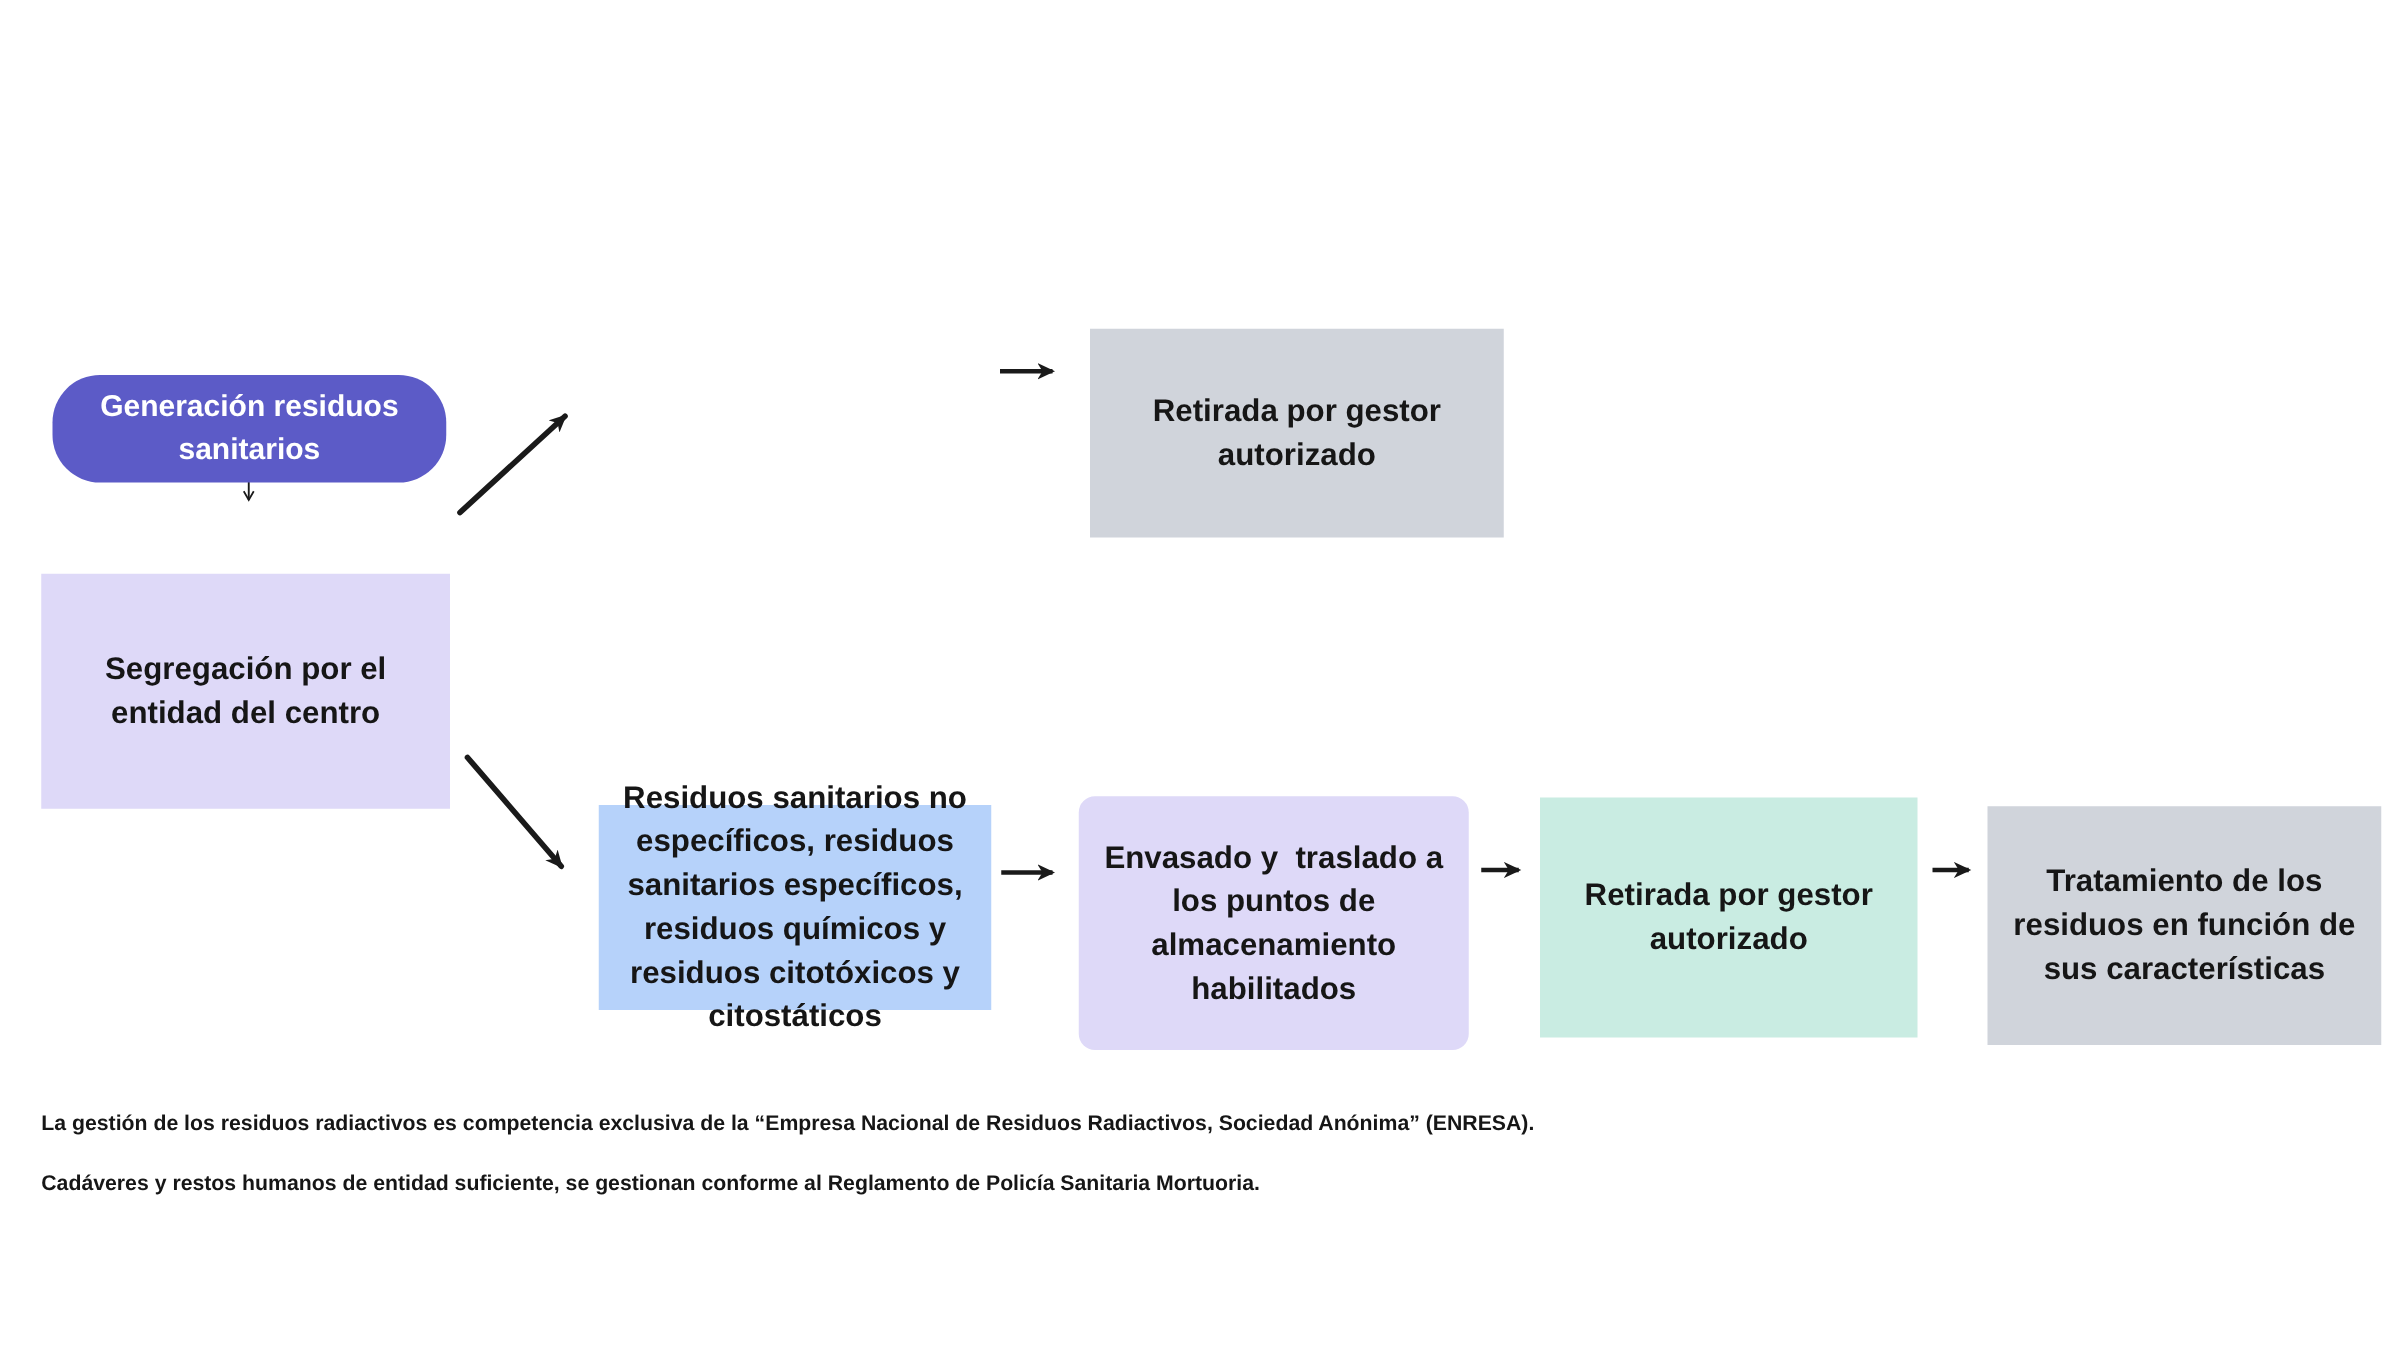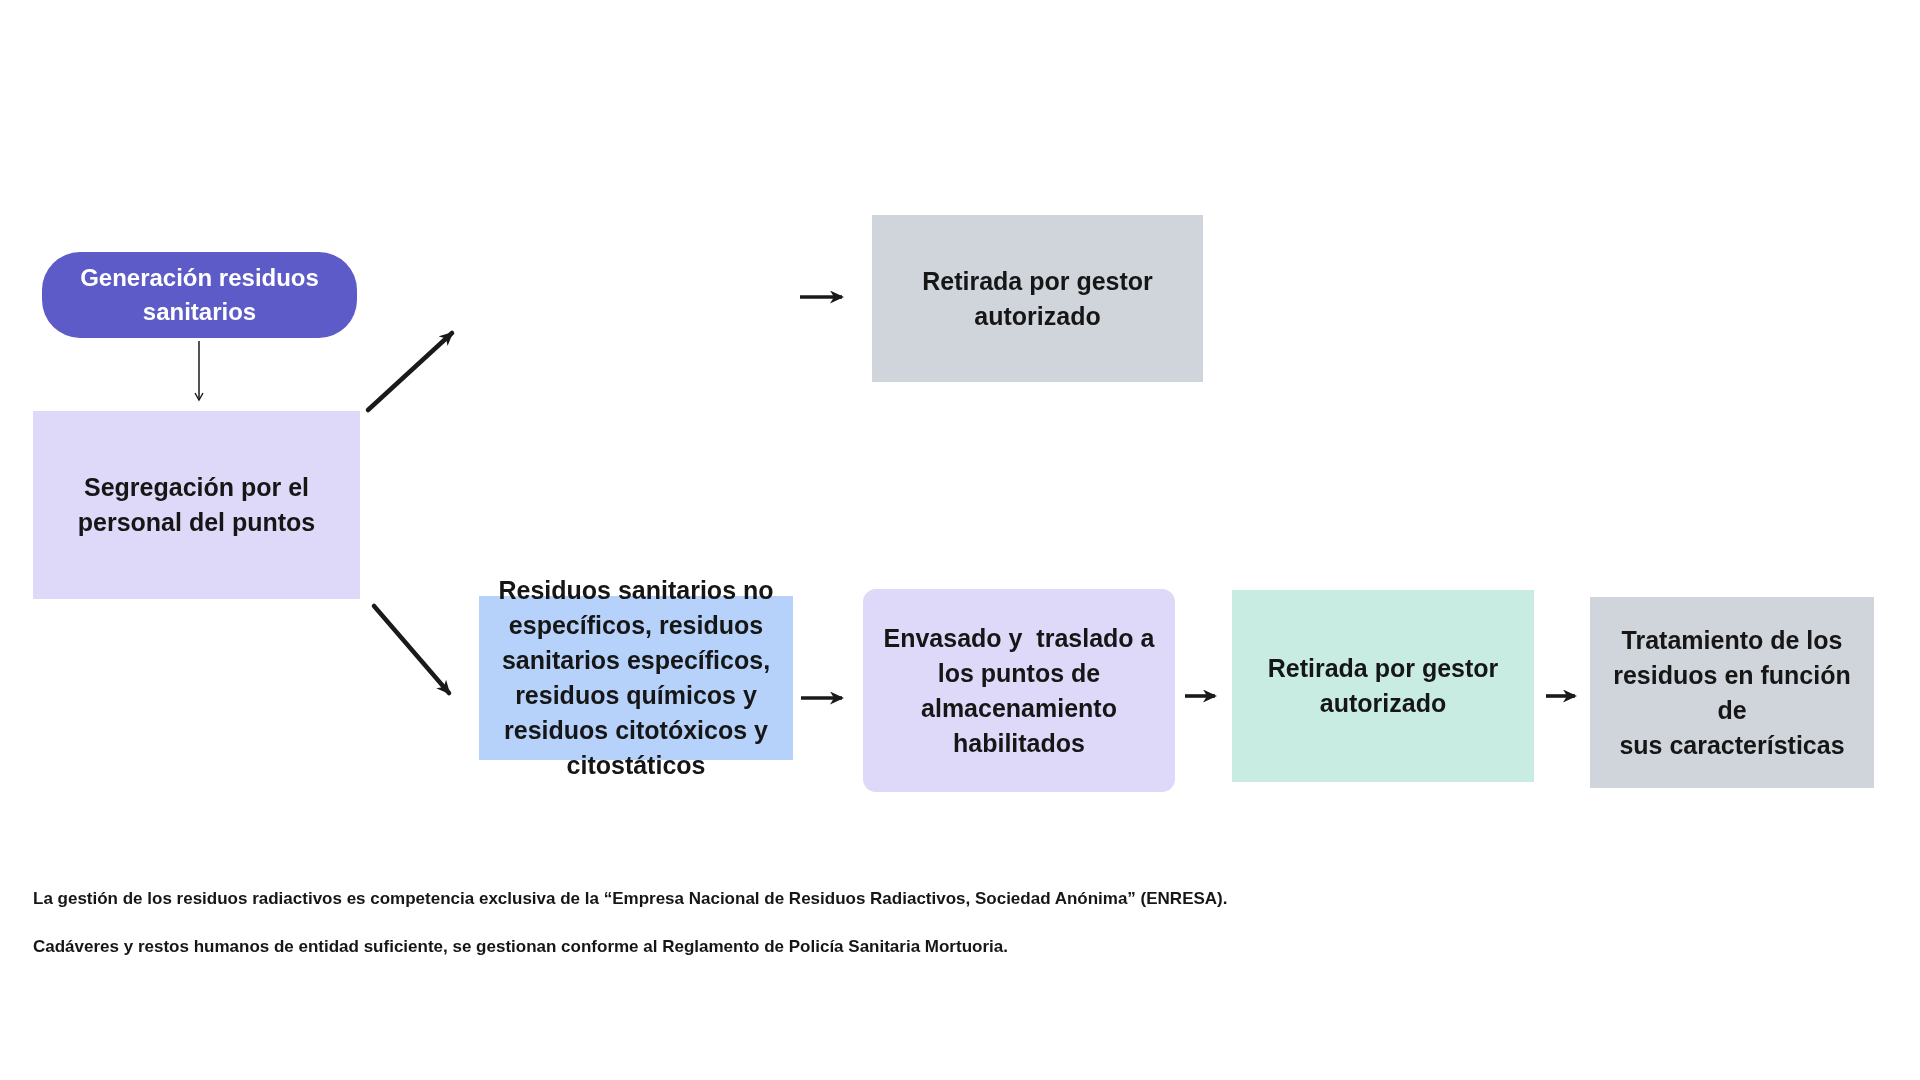--- a/index.html
+++ b/index.html
@@ -21,20 +21,21 @@
     align-items: center;
     justify-content: center;
     text-align: center;
     font-weight: bold;
     color: #161616;
     font-size: 25px;
     line-height: 1.4;
     white-space: pre-wrap;
     box-sizing: border-box;
     padding: 4px 10px;
+    margin-top: 48px;
   }
   .node-start {
     left: 42px; top: 252px; width: 315px; height: 86px;
     background: #5C5BC7;
     color: #ffffff;
     border-radius: 38px;
     font-size: 24px;
   }
   .node-segregacion {
     left: 33px; top: 411px; width: 327px; height: 188px;
@@ -55,21 +56,21 @@
   .node-envasado {
     left: 863px; top: 589px; width: 312px; height: 203px;
     background: #DED9F8;
     border-radius: 13px;
   }
   .node-retirada2 {
     left: 1232px; top: 590px; width: 302px; height: 192px;
     background: #C9ECE2;
   }
   .node-tratamiento {
-    left: 1590px; top: 597px; width: 284px; height: 191px;
+    left: 1590px; top: 597px; width: 315px; height: 191px;
     background: #D0D4DB;
   }
   #arrows {
     position: absolute;
     left: 0; top: 0;
     width: 1920px;
     height: 1080px;
     pointer-events: none;
   }
   .note {
@@ -107,21 +108,21 @@
     <line x1="800" y1="297" x2="842" y2="297" stroke="#1A1A1A" stroke-width="3.6" marker-end="url(#head-mid)"></line>
     <line x1="801" y1="698" x2="842" y2="698" stroke="#1A1A1A" stroke-width="3.6" marker-end="url(#head-mid)"></line>
     <line x1="1185" y1="696" x2="1215" y2="696" stroke="#1A1A1A" stroke-width="3.6" marker-end="url(#head-mid)"></line>
     <line x1="1546" y1="696" x2="1575" y2="696" stroke="#1A1A1A" stroke-width="3.6" marker-end="url(#head-mid)"></line>
   </svg>
 
   <div class="node node-start">Generación residuos
 sanitarios</div>
 
   <div class="node node-segregacion">Segregación por el
-personal del puntos</div>
+entidad del centro</div>
 
 
   <div class="node node-retirada1">Retirada por gestor
 autorizado</div>
 
   <div class="node node-sanitarios">Residuos sanitarios no
 específicos, residuos
 sanitarios específicos,
 residuos químicos y
 residuos citotóxicos y

